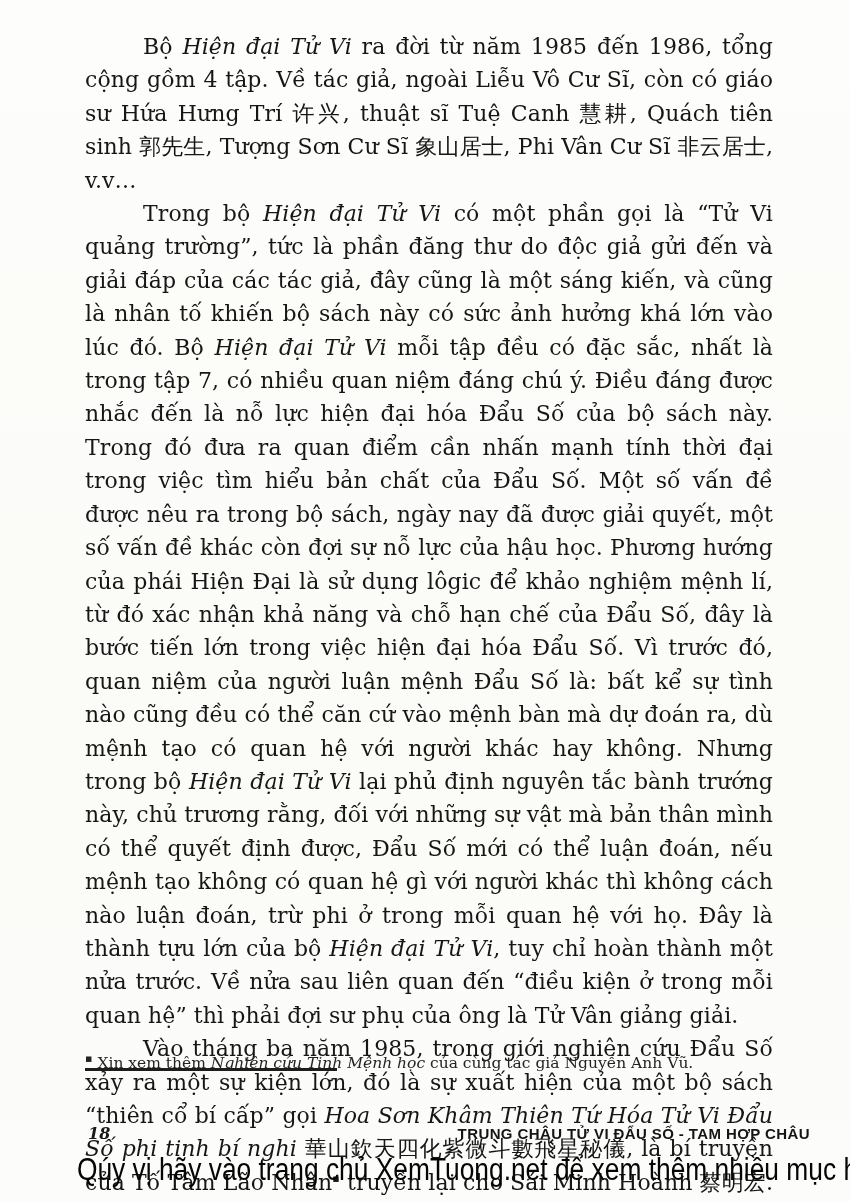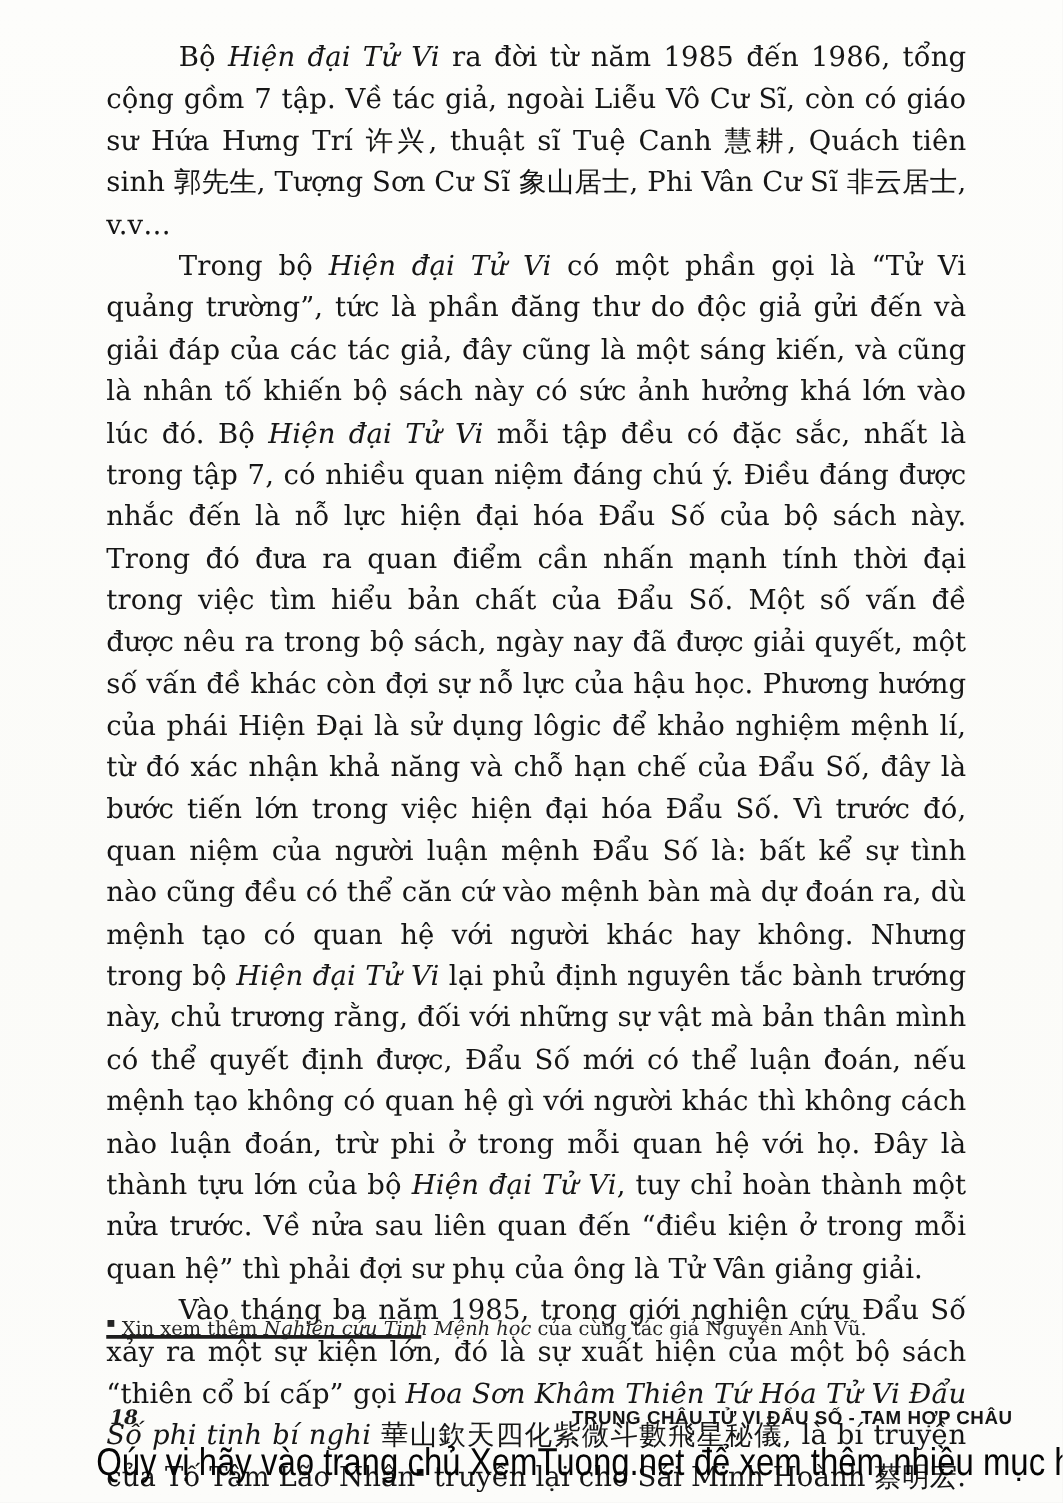--- a/index.html
+++ b/index.html
@@ -84,21 +84,21 @@
     transform-origin:center;
   }
 </style>
 </head>
 <body>
 
 <div class="page">
 
   <div class="body-text">
 
-  <p class="para"><span class="seg-normal">Bộ </span><span class="seg-italic">Hiện đại Tử Vi</span><span class="seg-normal"> ra đời từ năm 1985 đến 1986, tổng cộng gồm 7 tập. Về tác giả, ngoài Liễu Vô Cư Sĩ, còn có giáo sư Hứa Hưng Trí 许兴, thuật sĩ Tuệ Canh 慧耕, Quách tiên sinh 郭先生, Tượng Sơn Cư Sĩ 象山居士, Phi Vân Cư Sĩ 非云居士, v.v…</span></p>
+  <p class="para"><span class="seg-normal">Bộ </span><span class="seg-italic">Hiện đại Tử Vi</span><span class="seg-normal"> ra đời từ năm 1985 đến 1986, tổng cộng gồm 4 tập. Về tác giả, ngoài Liễu Vô Cư Sĩ, còn có giáo sư Hứa Hưng Trí 许兴, thuật sĩ Tuệ Canh 慧耕, Quách tiên sinh 郭先生, Tượng Sơn Cư Sĩ 象山居士, Phi Vân Cư Sĩ 非云居士, v.v…</span></p>
       <p class="para"><span class="seg-normal">Trong bộ </span><span class="seg-italic">Hiện đại Tử Vi</span><span class="seg-normal"> có một phần gọi là “Tử Vi quảng trường”, tức là phần đăng thư do độc giả gửi đến và giải đáp của các tác giả, đây cũng là một sáng kiến, và cũng là nhân tố khiến bộ sách này có sức ảnh hưởng khá lớn vào lúc đó. Bộ </span><span class="seg-italic">Hiện đại Tử Vi</span><span class="seg-normal"> mỗi tập đều có đặc sắc, nhất là trong tập 7, có nhiều quan niệm đáng chú ý. Điều đáng được nhắc đến là nỗ lực hiện đại hóa Đẩu Số của bộ sách này. Trong đó đưa ra quan điểm cần nhấn mạnh tính thời đại trong việc tìm hiểu bản chất của Đẩu Số. Một số vấn đề được nêu ra trong bộ sách, ngày nay đã được giải quyết, một số vấn đề khác còn đợi sự nỗ lực của hậu học. Phương hướng của phái Hiện Đại là sử dụng lôgic để khảo nghiệm mệnh lí, từ đó xác nhận khả năng và chỗ hạn chế của Đẩu Số, đây là bước tiến lớn trong việc hiện đại hóa Đẩu Số. Vì trước đó, quan niệm của người luận mệnh Đẩu Số là: bất kể sự tình nào cũng đều có thể căn cứ vào mệnh bàn mà dự đoán ra, dù mệnh tạo có quan hệ với người khác hay không. Nhưng trong bộ </span><span class="seg-italic">Hiện đại Tử Vi</span><span class="seg-normal"> lại phủ định nguyên tắc bành trướng này, chủ trương rằng, đối với những sự vật mà bản thân mình có thể quyết định được, Đẩu Số mới có thể luận đoán, nếu mệnh tạo không có quan hệ gì với người khác thì không cách nào luận đoán, trừ phi ở trong mỗi quan hệ với họ. Đây là thành tựu lớn của bộ </span><span class="seg-italic">Hiện đại Tử Vi</span><span class="seg-normal">, tuy chỉ hoàn thành một nửa trước. Về nửa sau liên quan đến “điều kiện ở trong mỗi quan hệ” thì phải đợi sư phụ của ông là Tử Vân giảng giải.</span></p>
       <p class="para"><span class="seg-normal">Vào tháng ba năm 1985, trong giới nghiên cứu Đẩu Số xảy ra một sự kiện lớn, đó là sự xuất hiện của một bộ sách “thiên cổ bí cấp” gọi </span><span class="seg-italic">Hoa Sơn Khâm Thiên Tứ Hóa Tử Vi Đẩu Số phi tinh bí nghi</span><span class="seg-normal"> 華山欽天四化紫微斗數飛星秘儀, là bí truyền của Tố Tâm Lão Nhân</span><span class="seg-sup">▪</span><span class="seg-normal"> truyền lại cho Sái Minh Hoành 蔡明宏. Sự xuất hiện của nó tạo thành một trào lưu cực lớn về sau, ban đầu được rao bán trên tạp chí </span></p>
     </div>
 
 
   <div class="footnote-rule"></div>
 
   <div class="footnote">
     
   <span class="seg-sup">▪</span><span class="seg-normal"> Xin xem thêm </span><span class="seg-italic">Nghiên cứu Tinh Mệnh học</span><span class="seg-normal"> của cùng tác giả Nguyễn Anh Vũ.</span></div>

